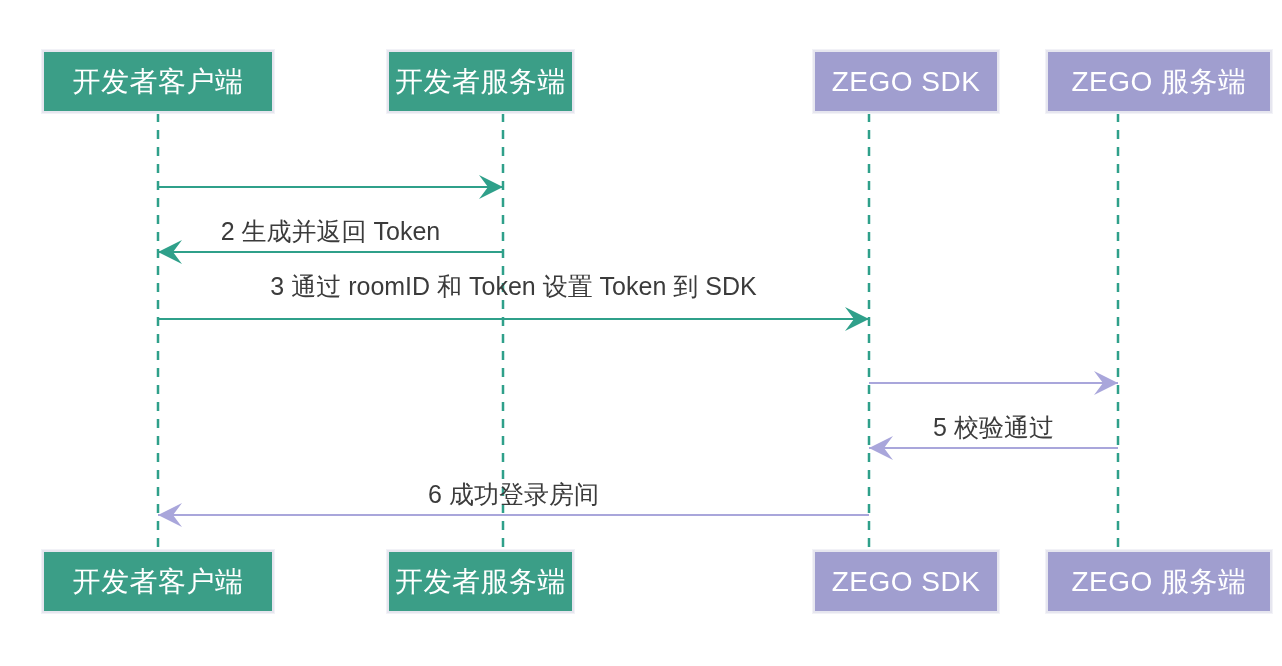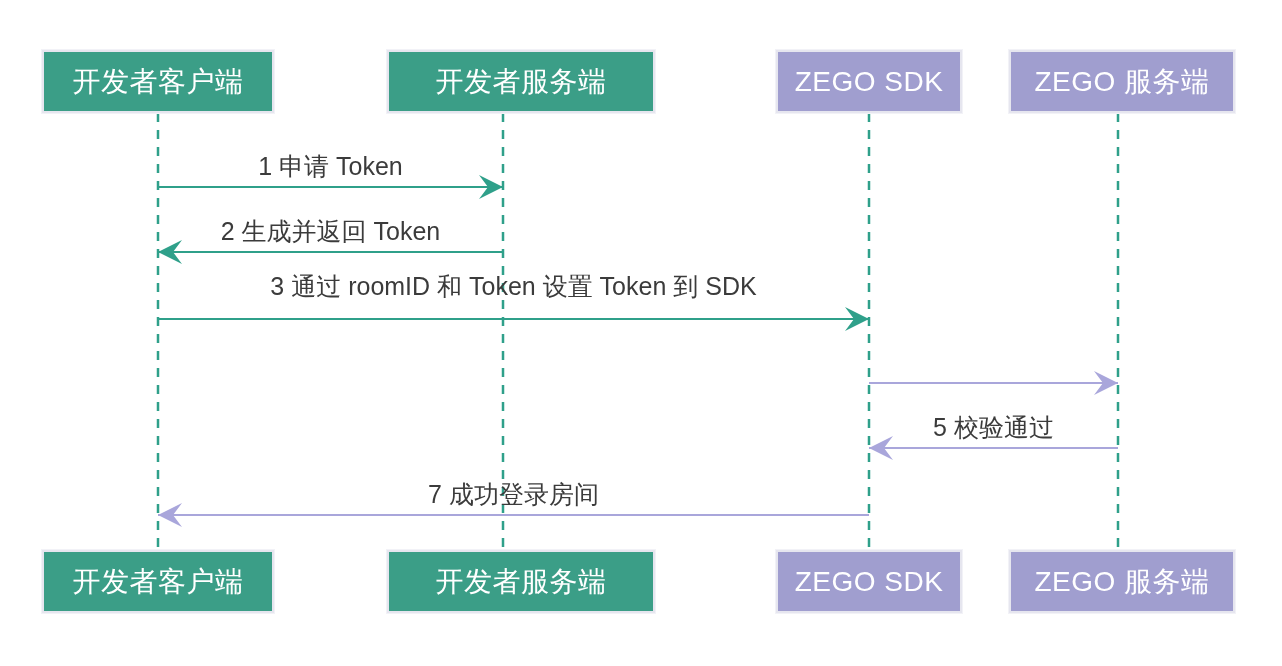--- a/index.html
+++ b/index.html
@@ -23,25 +23,25 @@
     box-shadow: 0 0 0 1px #f2f2f7;
     display: flex;
     align-items: center;
     justify-content: center;
     color: #ffffff;
     font-size: 28px;
     letter-spacing: 0.5px;
     white-space: nowrap;
   }
   .actor.teal   { background: #3B9E87; }
-  .actor.purple { background: #A09ECF; }
+  .actor.purple { background: #A09ECF; margin-left: 37px; }
   .row-top    { top: 50px; }
   .row-bottom { top: 550px; }
   .p1 { left: 42px;   width: 232px; }
-  .p2 { left: 387px;  width: 268px; }
+  .p2 { left: 387px;  width: 187px; }
   .p3 { left: 776px;  width: 186px; }
   .p4 { left: 1009px; width: 226px; }
   .msg-label {
     position: absolute;
     height: 32px;
     line-height: 32px;
     text-align: center;
     font-size: 25px;
     color: #3B3B3B;
     white-space: nowrap;
@@ -78,19 +78,18 @@
   <div class="actor teal row-top p1" style="background-color: rgb(59, 158, 135);">开发者客户端</div>
   <div class="actor teal row-top p2" style="background-color: rgb(59, 158, 135);">开发者服务端</div>
   <div class="actor purple row-top p3" style="background-color: rgb(160, 158, 207);">ZEGO SDK</div>
   <div class="actor purple row-top p4" style="background-color: rgb(160, 158, 207);">ZEGO 服务端</div>
 
   <div class="actor teal row-bottom p1" style="background-color: rgb(59, 158, 135);">开发者客户端</div>
   <div class="actor teal row-bottom p2" style="background-color: rgb(59, 158, 135);">开发者服务端</div>
   <div class="actor purple row-bottom p3" style="background-color: rgb(160, 158, 207);">ZEGO SDK</div>
   <div class="actor purple row-bottom p4" style="background-color: rgb(160, 158, 207);">ZEGO 服务端</div>
 
-  <div class="msg-label" style="left:158px; width:345px; top:150px;">1 申请 Token</div>
   <div class="msg-label" style="left:158px; width:345px; top:215px;">2 生成并返回 Token</div>
   <div class="msg-label" style="left:158px; width:711px; top:270px;">3 通过 roomID 和 Token 设置 Token 到 SDK</div>
   <div class="msg-label" style="left:869px; width:249px; top:411px;">5 校验通过</div>
-  <div class="msg-label" style="left:158px; width:711px; top:478px;">7 成功登录房间</div>
+  <div class="msg-label" style="left:158px; width:711px; top:478px;">6 成功登录房间</div>
 
 </div>
 
 </body></html>

